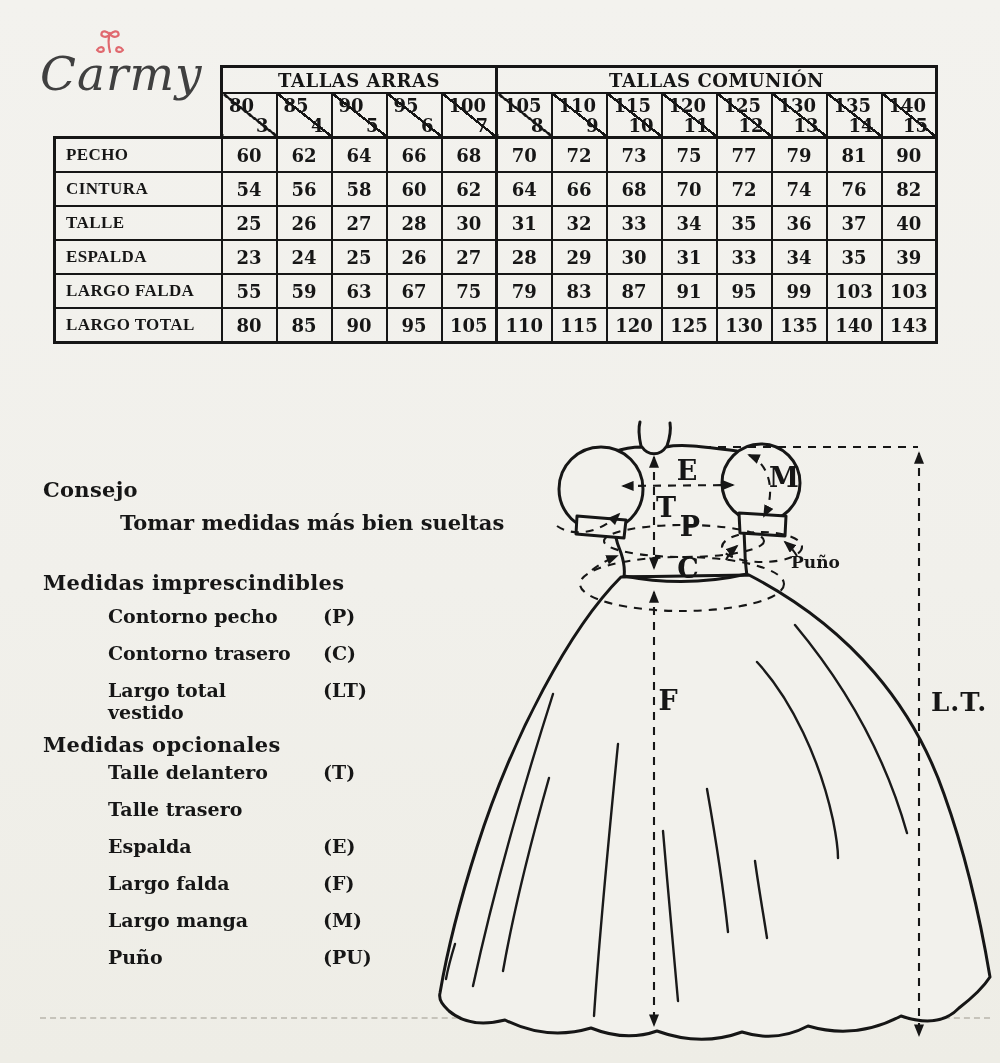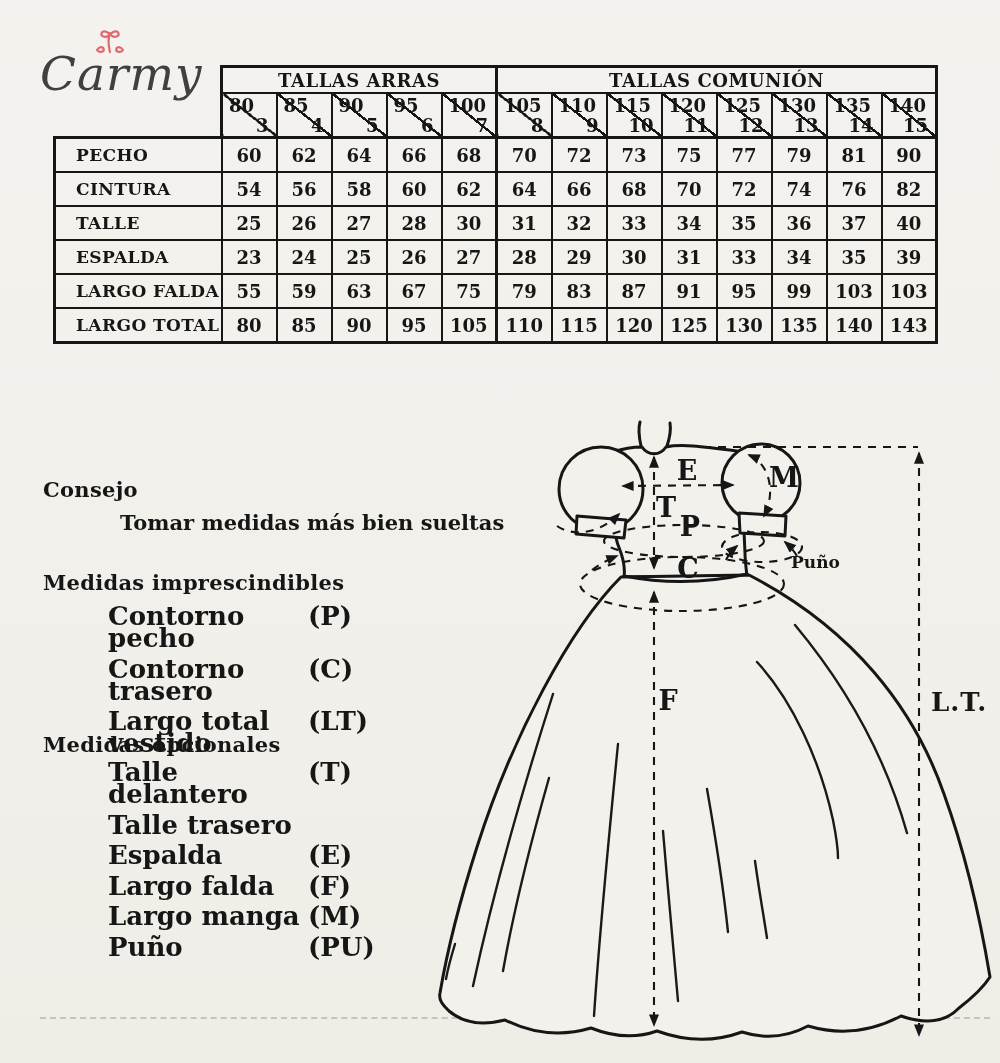--- a/index.html
+++ b/index.html
@@ -21,41 +21,41 @@
     position:absolute;left:45px;top:65px;border-collapse:collapse;table-layout:fixed;margin-left:8px;
   }
   .tbl td,.tbl th{
     border:2px solid #161616;padding:0;text-align:center;
     font-weight:bold;font-size:18px;color:#161616;
   }
   .tbl .corner{border:none;background:transparent;}
   .tbl tr.grp th{height:24px;font-size:18px;letter-spacing:.5px;}
   .tbl tr.hdr td{height:42px;}
   .tbl tr.data td{height:32px;font-size:18px;}
-  .tbl tr.data td.lbl{text-align:left;padding-left:20px;font-size:17px;letter-spacing:.4px;}
+  .tbl tr.data td.lbl{text-align:left;padding-left:10px;font-size:17px;letter-spacing:.4px;font-family:Liberation Serif, serif;}
   .tbl td.diag{
     position:relative;
     background-image:linear-gradient(to top right,
       transparent calc(50% - 1.2px),
       #161616 calc(50% - 1.2px) calc(50% + 1.2px),
       transparent calc(50% + 1.2px));
   }
   .tbl td.diag .sz{position:absolute;top:1px;left:6px;font-size:18px;}
   .tbl td.diag .age{position:absolute;bottom:0px;right:7px;font-size:18px;}
   .b-top{border-top-width:3px !important;}
   .b-left{border-left-width:3px !important;}
   .b-right{border-right-width:3px !important;}
   .b-bottom{border-bottom-width:3px !important;}
   
   .note-h{position:absolute;left:43px;font-size:21px;font-weight:bold;letter-spacing:.3px;}
   .note-line{position:absolute;left:120px;font-size:21px;font-weight:bold;}
   .mlist{
     position:absolute;left:108px;display:grid;
     grid-template-columns:200px auto;column-gap:0;row-gap:8.5px;
-    font-size:26px;font-weight:bold;line-height:22px;
+    font-size:19px;font-weight:bold;line-height:22px;gap:15px;
   }
   .mlist .abbr{padding-left:0;}
   
   .fold-line{
     position:absolute;left:40px;top:1017px;width:950px;height:0;
     border-top:2px dashed rgba(148,145,132,.45);
   }
   svg.diagram{position:absolute;left:420px;top:408px;}
   svg.diagram .solid{stroke:#161616;stroke-width:3;stroke-linecap:round;stroke-linejoin:round;}
   svg.diagram .pleat{stroke:#1a1a1a;stroke-width:2.4;fill:none;stroke-linecap:round;}

